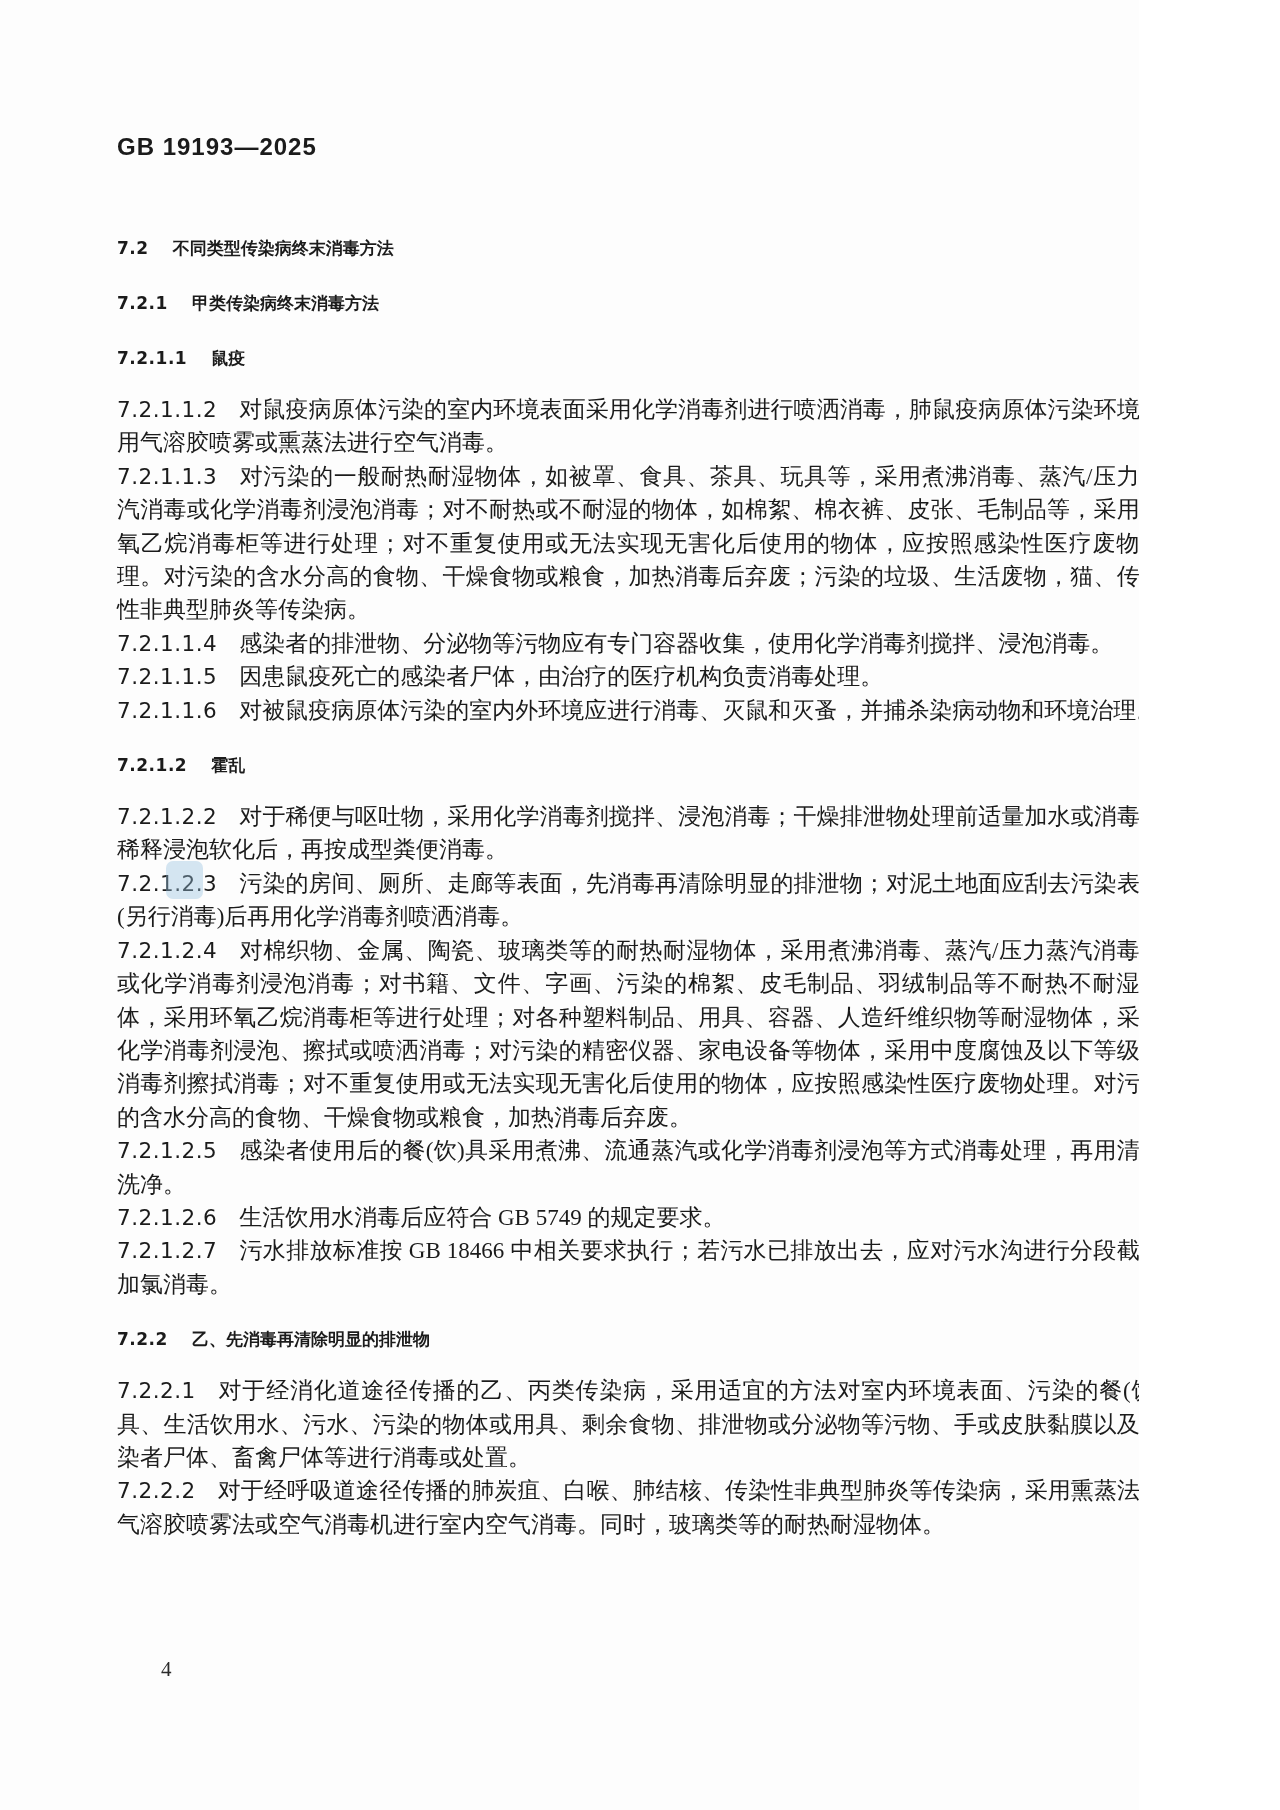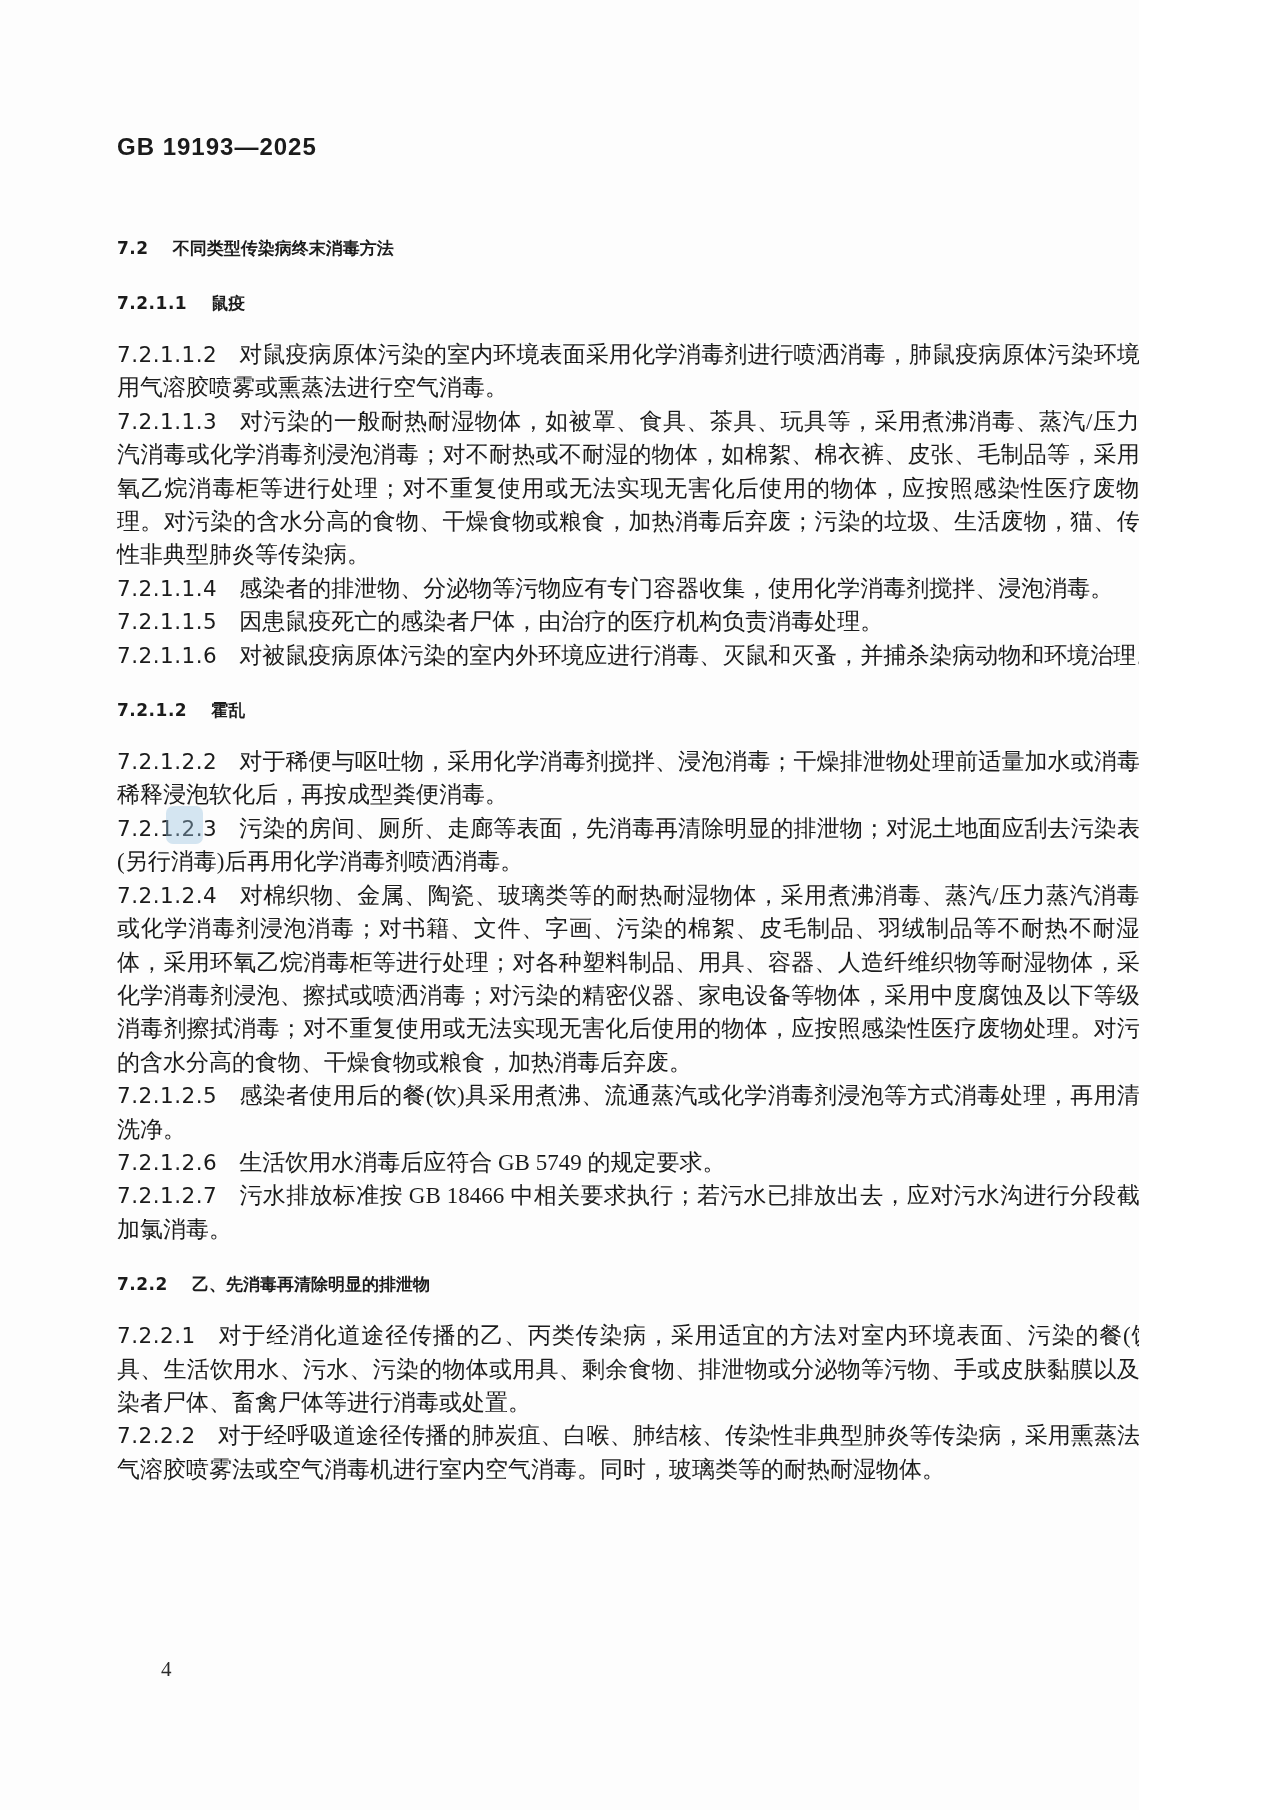--- a/index.html
+++ b/index.html
@@ -72,20 +72,23 @@
 
 <div class="page">
   <div class="content">
 
     <div class="doc-code">GB 19193—2025</div>
 
     <div class="heading h2">
       <span class="num">7.2</span><span>不同类型传染病终末消毒方法</span>
     </div>
 
+    <div class="heading h3">
+      <span class="num">7.2.1</span><span>甲类传染病终末消毒方法</span>
+    </div>
 
     <div class="heading h4">
       <span class="num">7.2.1.1</span><span>鼠疫</span>
     </div>
 
 
     <p class="para">
       <span class="num">7.2.1.1.2</span><span>对鼠疫病原体污染的室内环境表面采用化学消毒剂进行喷洒消毒，肺鼠疫病原体污染环境采用气溶胶喷雾或熏蒸法进行空气消毒。</span>
     </p>
 

